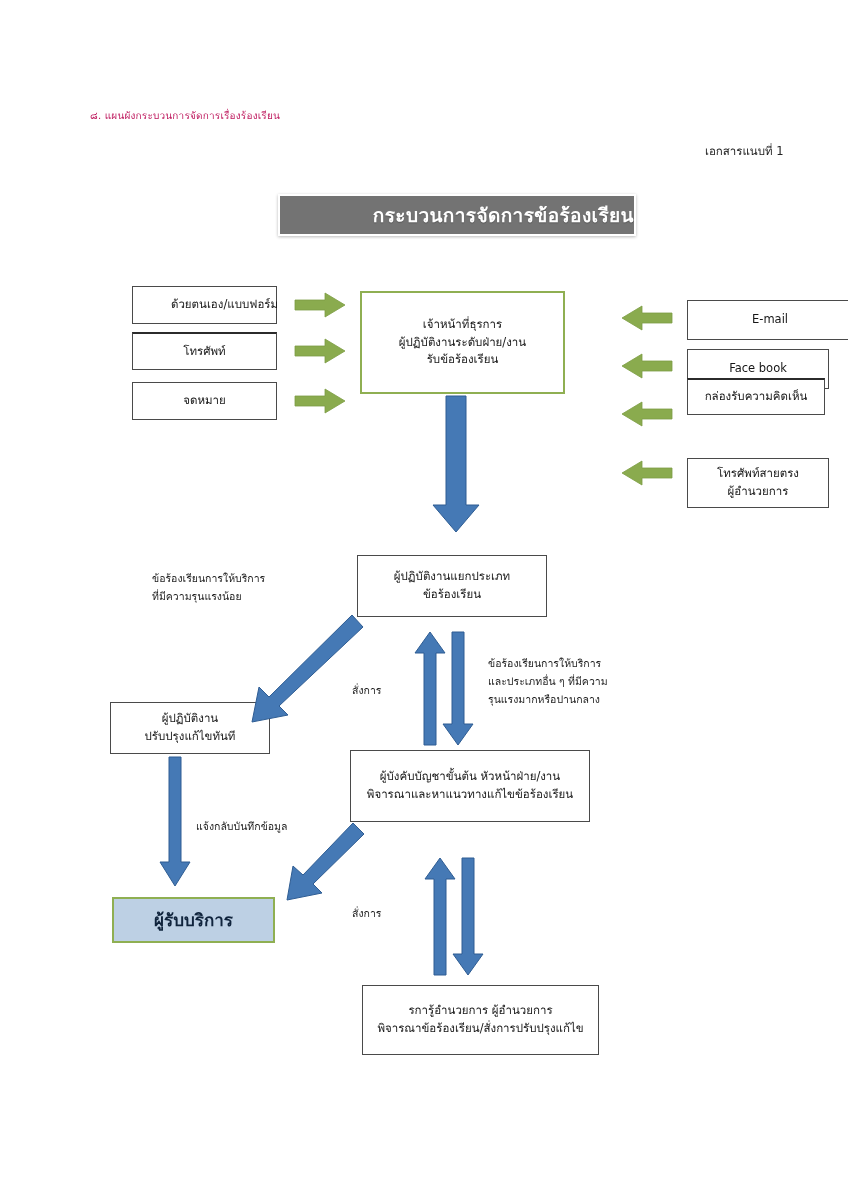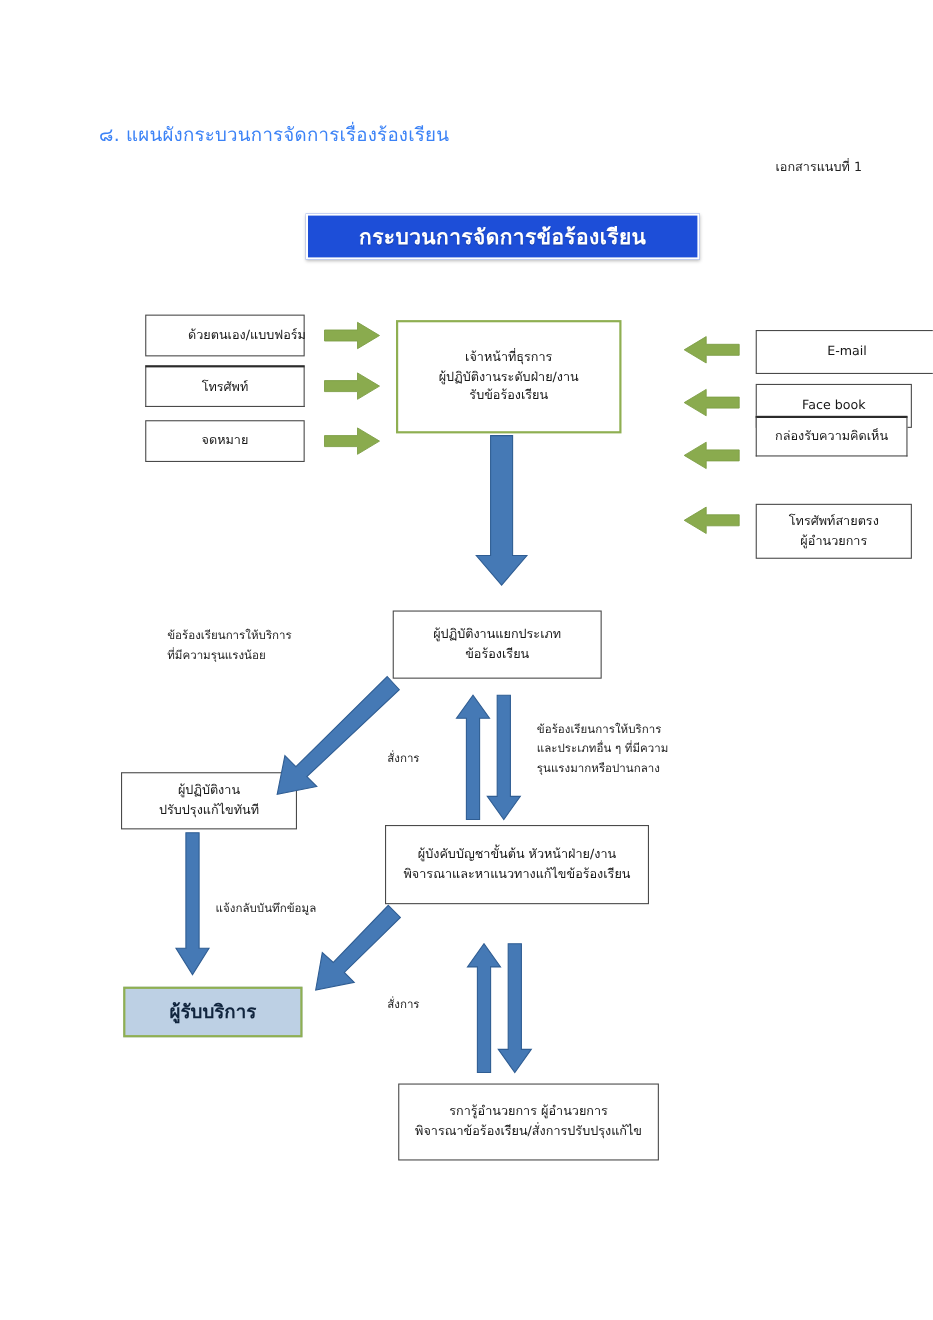--- a/index.html
+++ b/index.html
@@ -19,46 +19,46 @@
     position: absolute;
     inset: 0;
     width: 848px;
     height: 1200px;
   }
   
   .doc-heading {
     position: absolute;
     left: 90px;
     top: 108px;
-    font-size: 17px;
+    font-size: 10px;
     letter-spacing: 0.2px;
     white-space: nowrap;
-    color: #3b82f6;
+    color: #be185d;
   }
   .attachment-note {
     position: absolute;
     left: 705px;
     top: 142px;
     font-size: 11.5px;
     color: #222;
     white-space: nowrap;
   }
   
   .banner {
     position: absolute;
     left: 278px;
     top: 194px;
     width: 354px;
     height: 38px;
-    background: #1d4ed8;
+    background: #737373;
     border: 2px solid #ffffff;
     box-shadow: 0 1px 3px rgba(0,0,0,0.28);
     display: flex;
     align-items: center;
-    justify-content: center;
+    justify-content: flex-end;
   }
   .banner-text {
     color: #ffffff;
     font-size: 19px;
     font-weight: bold;
     letter-spacing: 0.4px;
     white-space: nowrap;
     text-shadow: 0 1px 1px rgba(0,0,0,0.25);
   }
   

